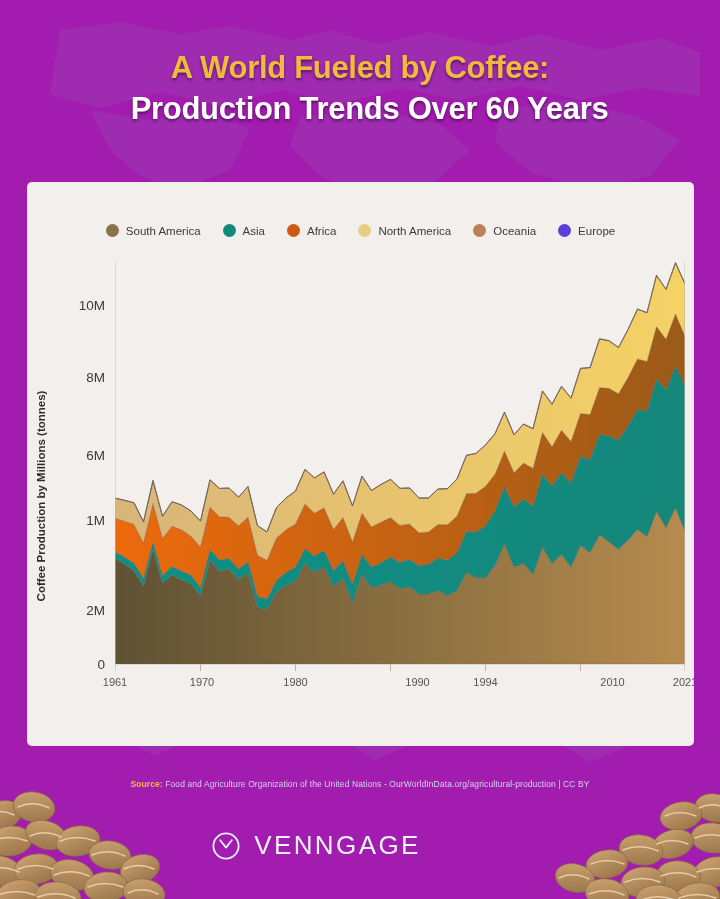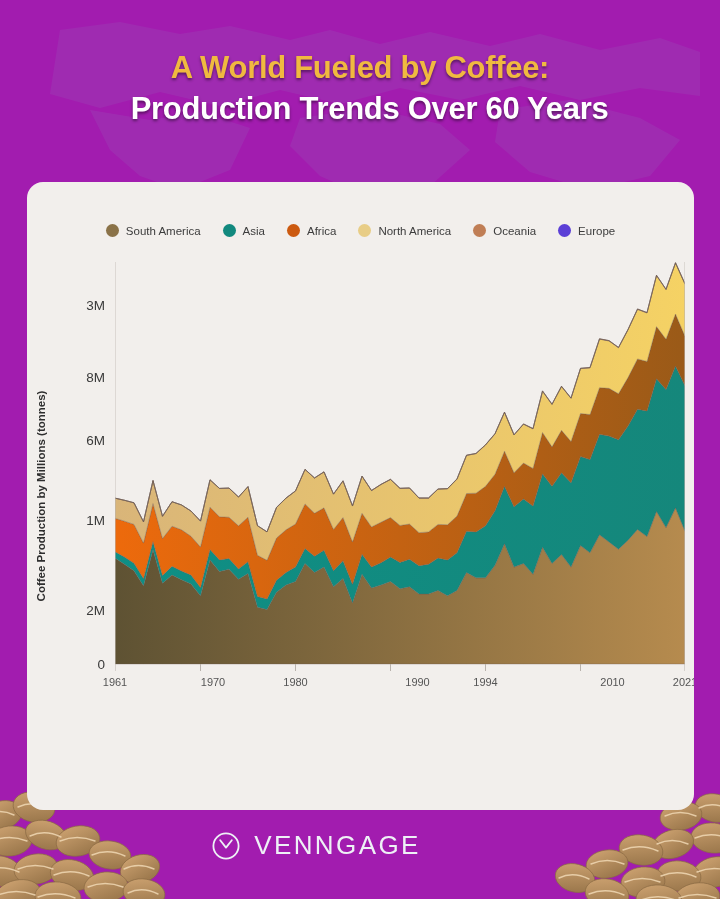--- a/index.html
+++ b/index.html
@@ -37,23 +37,23 @@
     font-size: 31px; font-weight: bold; letter-spacing: -.3px;
     color: #ffffff;
     line-height: 42px;
     text-shadow: 0 2px 3px rgba(0,0,0,.45);
     margin-left: 19px;
   }
   
   #card {
     position: absolute;
     left: 27px; top: 182px;
-    width: 667px; height: 628px;
+    width: 667px; height: 564px;
     background: #f2efec;
-    border-radius: 16px;
+    border-radius: 5px;
     z-index: 3;
     overflow: hidden;
   }
   
   #legend {
     position: absolute; top: 42px; left: 0; width: 667px;
     display: flex; justify-content: center; align-items: center;
     gap: 22px;
   }
   .legend-item { display: flex; align-items: center; gap: 7px; }
@@ -173,23 +173,23 @@
           <span class="legend-label">Europe</span>
         </div>
       </div>
 
     <div id="plot-wrap">
       <div id="ylabel">Coffee Production by Millions (tonnes)</div>
       <div id="yaxis-ticks">
           <div class="ytick" style="top: 412px;">0</div>
           <div class="ytick" style="top: 330px; margin-top: 28px;">2M</div>
           <div class="ytick" style="top: 268.429px;">1M</div>
-          <div class="ytick" style="top: 188px;">6M</div>
+          <div class="ytick" style="top: 203px;">6M</div>
           <div class="ytick" style="top: 124.857px;">8M</div>
-          <div class="ytick" style="top: 53.0714px;">3M</div>
+          <div class="ytick" style="top: 53.0714px;">10M</div>
         </div>
       <svg id="svgchart" width="570" height="440" viewBox="0 0 570 440">
         <defs>
           <linearGradient id="g-sa" x1="0" y1="0" x2="1" y2="0">
             <stop offset="0" stop-color="#5e5233"></stop>
               <stop offset="1" stop-color="#b68b4e"></stop>
           </linearGradient>
           <linearGradient id="g-as" x1="0" y1="0" x2="1" y2="0">
             <stop offset="0" stop-color="#0e8f85" stop-opacity="1"></stop>
               <stop offset="1" stop-color="#15877b"></stop>
@@ -228,30 +228,33 @@
             <line x1="85.5" x2="85.5" y1="402" y2="409" stroke="#b9b3ad" stroke-width="1"></line>
             <line x1="180.5" x2="180.5" y1="402" y2="409" stroke="#b9b3ad" stroke-width="1"></line>
             <line x1="275.5" x2="275.5" y1="402" y2="409" stroke="#b9b3ad" stroke-width="1"></line>
             <line x1="370.5" x2="370.5" y1="402" y2="409" stroke="#b9b3ad" stroke-width="1"></line>
             <line x1="465.5" x2="465.5" y1="402" y2="409" stroke="#b9b3ad" stroke-width="1"></line>
             <line x1="570" x2="570" y1="402" y2="409" stroke="#b9b3ad" stroke-width="1"></line>
           </g>
       </svg>
       <div id="xtick-labels">
           <div class="xtick" style="left: 88px;">1961</div>
-          <div class="xtick" style="left: 186px;">1970</div>
+          <div class="xtick" style="left: 175px;">1970</div>
           <div class="xtick" style="left: 268.5px;">1980</div>
           <div class="xtick" style="left: 363.5px; margin-left: 27px;">1990</div>
           <div class="xtick" style="left: 458.5px;">1994</div>
           <div class="xtick" style="left: 553.5px; margin-left: 32px;">2010</div>
           <div class="xtick" style="left: 658px;">2021</div>
         </div>
     </div>
   </div>
 
+  <div id="source">
+    <span id="source-strong">Source:</span><span id="source-text"> Food and Agriculture Organization of the United Nations - OurWorldInData.org/agricultural-production | CC BY</span>
+  </div>
 
   <div id="logo">
     <svg width="30" height="30" viewBox="0 0 30 30">
       <circle cx="15" cy="15" r="12.6" fill="none" stroke="#eef1f6" stroke-width="1.8"></circle>
       <path d="M9.2 9.2 L15 16.6 L20.8 9.2" fill="none" stroke="#eef1f6" stroke-width="1.8" stroke-linecap="round" stroke-linejoin="round"></path>
     </svg>
     <span id="logo-text">VENNGAGE</span>
   </div>
 
   <svg id="beans-left" class="beans" width="185" height="120" viewBox="0 0 185 120">

